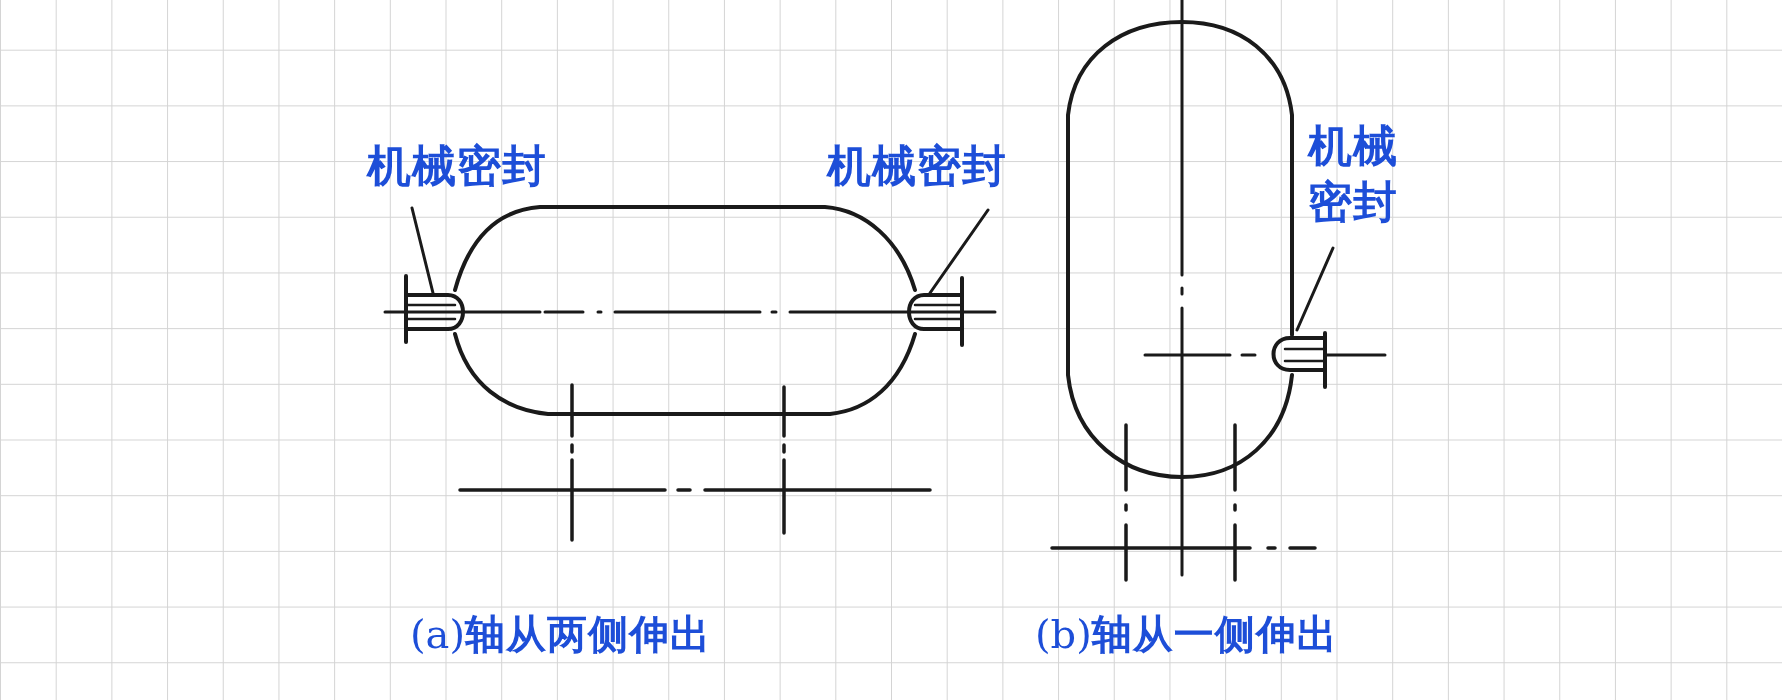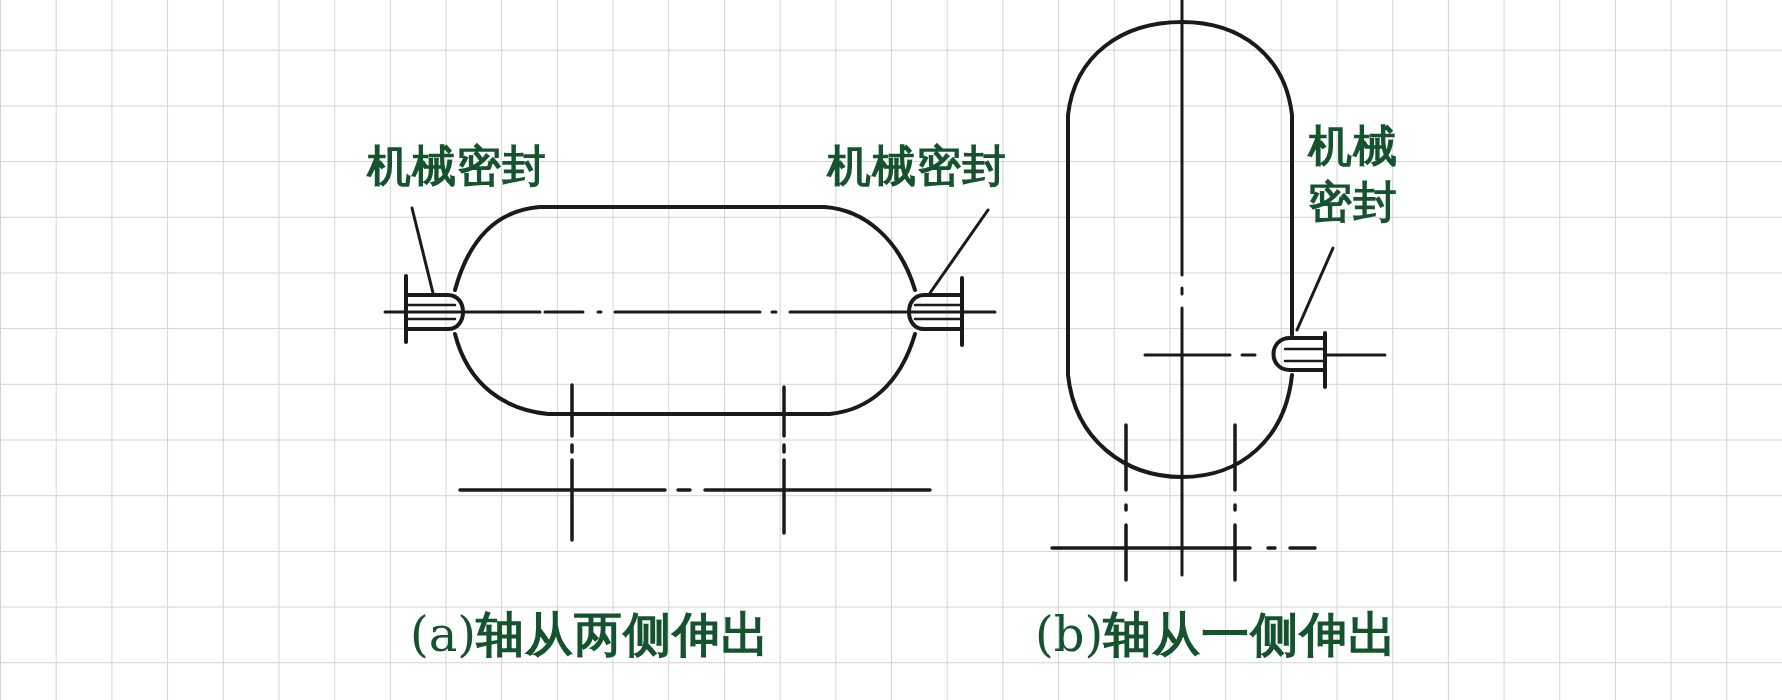--- a/index.html
+++ b/index.html
@@ -8,27 +8,27 @@
       background-color: #ffffff;
       background-image:
         linear-gradient(to right, #d4d4d4 1px, transparent 1px),
         linear-gradient(to bottom, #d4d4d4 1px, transparent 1px);
       background-size: 55.7px 55.7px;
       background-position: 0 -6px;
       font-family: "DejaVu Sans", sans-serif;
     }
     #drawing { position: absolute; left: 0; top: 0; }
     .label {
-      position: absolute; color: #14532d; font-weight: bold;
+      position: absolute; color: #1d4ed8; font-weight: bold;
       white-space: nowrap; letter-spacing: 1px;
       font-family: "DejaVu Sans", sans-serif;
     }
     .seal-label { font-size: 44px; line-height: 52px; }
     .seal-label-stacked { font-size: 44px; line-height: 56px; width: 110px; white-space: normal; word-break: break-all; }
-    .caption { font-size: 48px; line-height: 48px; font-weight: bold; }
+    .caption { font-size: 40px; line-height: 48px; font-weight: bold; }
     .caption .prefix { font-weight: normal; font-family: "DejaVu Serif", serif; letter-spacing: 0; }
   </style>
 </head>
 <body>
 
 <svg id="drawing" width="1782" height="700" viewBox="0 0 1782 700" xmlns="http://www.w3.org/2000/svg">
   <g fill="none" stroke="#1a1a1a" stroke-linecap="round" stroke-linejoin="round">
 
     <g>
 

